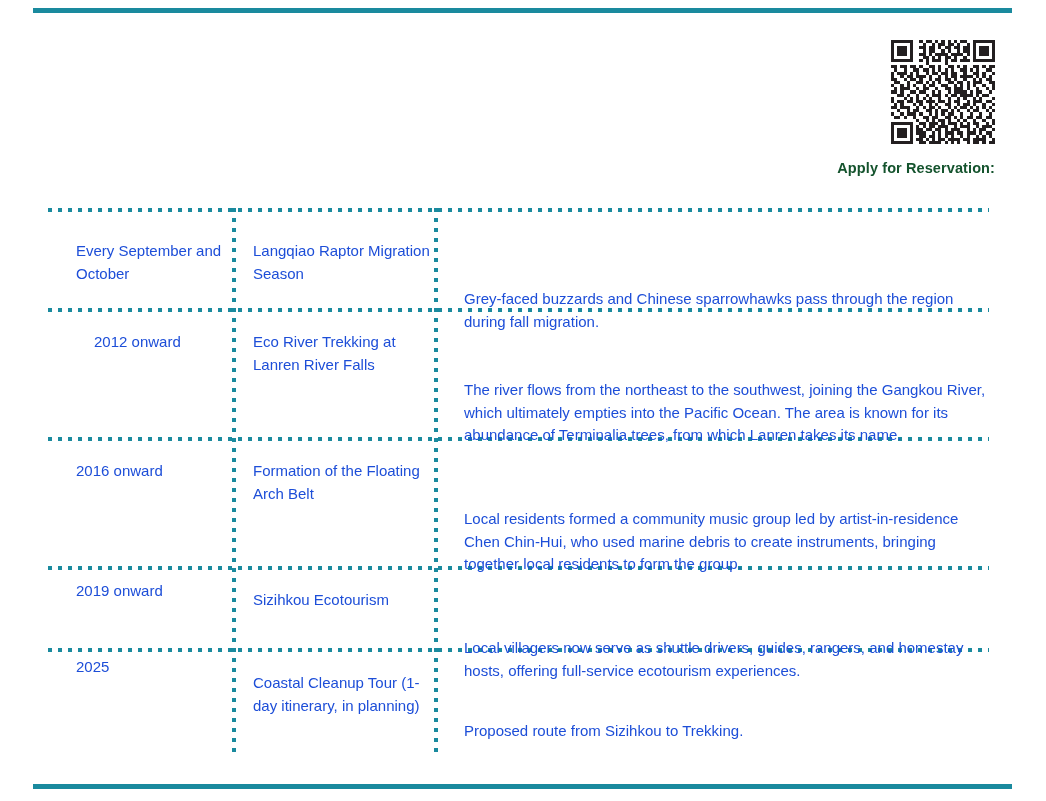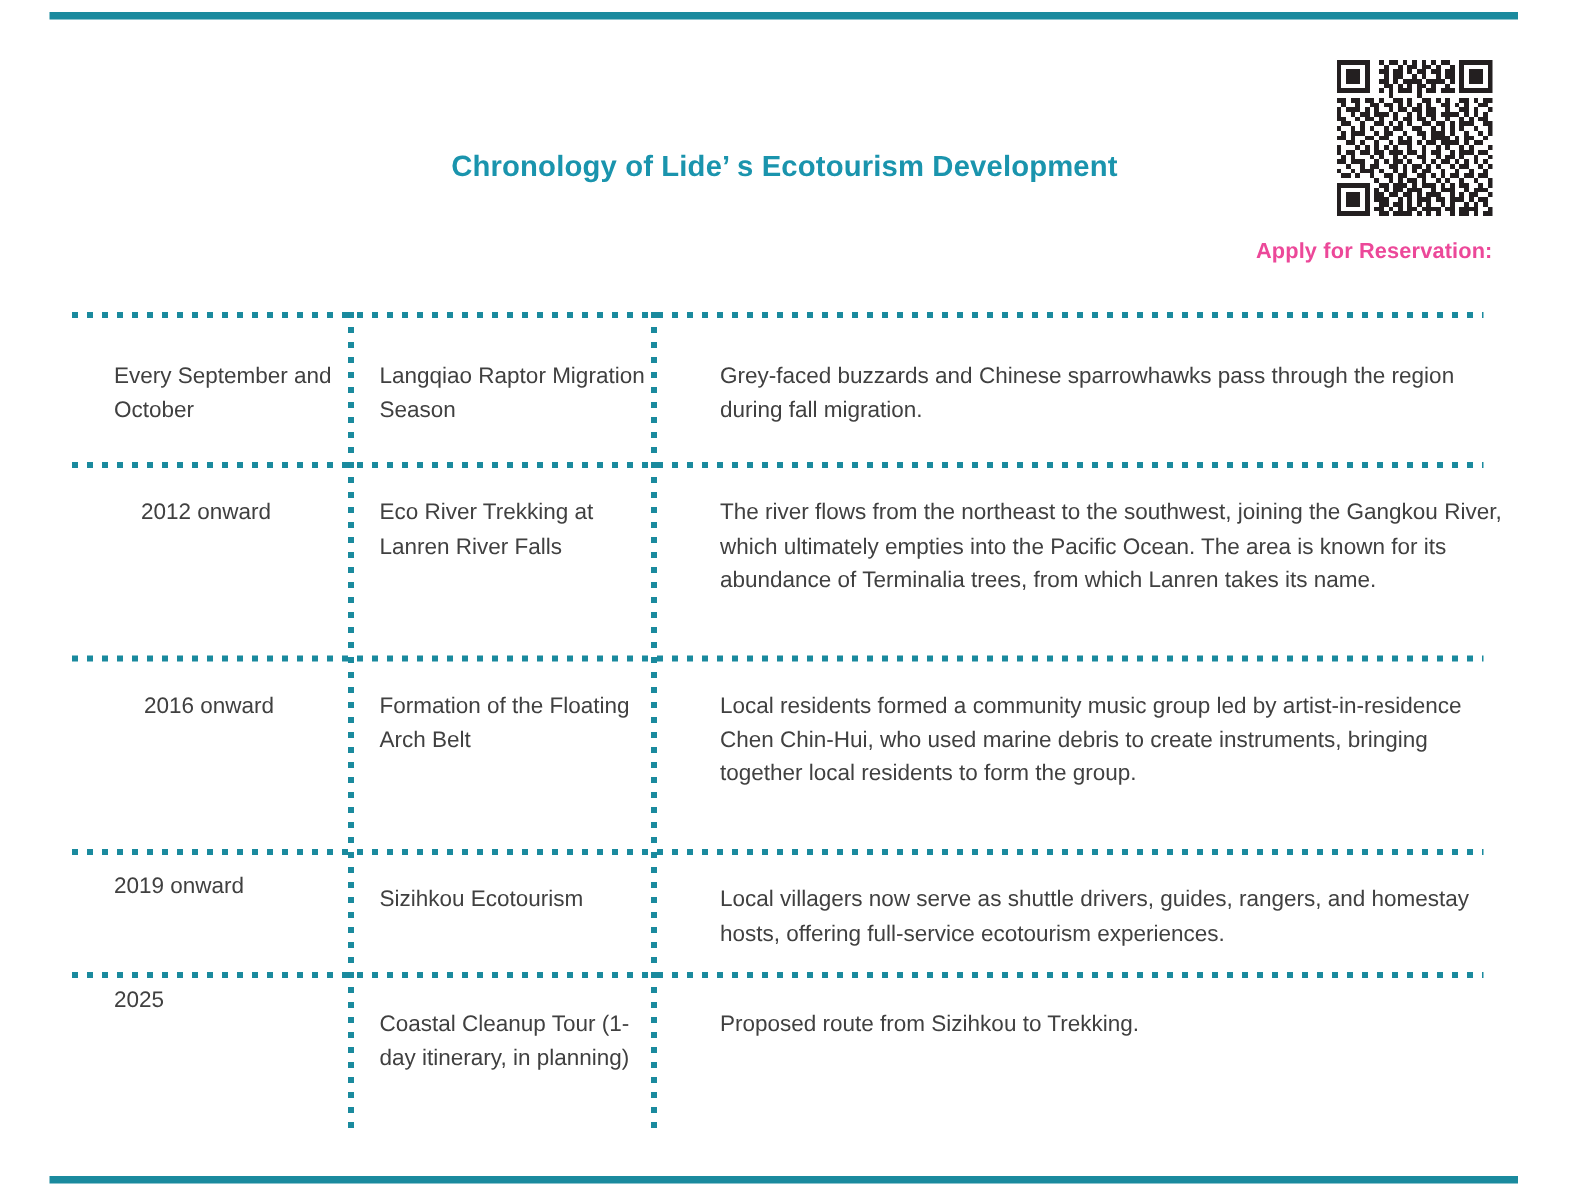--- a/index.html
+++ b/index.html
@@ -56,21 +56,21 @@
     display: block;
     margin-left: auto;
     width: 104px;
     height: 104px;
     image-rendering: pixelated;
   }
   .qr-caption {
     margin-top: 16px;
     font-size: 14.5px;
     font-weight: bold;
-    color: #ec4899;
+    color: #14532d;
     letter-spacing: .1px;
   }
 
   
   .table {
     position: absolute;
     left: 48px;
     top: 208px;
     width: 941px;
   }
@@ -92,34 +92,33 @@
     background-image:
       linear-gradient(to bottom, #1a8a9e 0 4px, rgba(0,0,0,0) 4px 100%);
     background-size: 4px 10px;
     background-repeat: repeat-y;
   }
 
   .cell {
     position: absolute;
     font-size: 15px;
     line-height: 22.5px;
-    color: #404040;
+    color: #1d4ed8;
   }
   .cell.col-date { left: 28px;  width: 170px; }
   .cell.col-name { left: 205px; width: 180px; }
-  .cell.col-desc { left: 432px; width: 530px; }
+  .cell.col-desc { left: 416px; width: 530px; margin-top: 48px; }
 </style>
 </head>
 <body>
 
 <div class="page">
 
   <div class="rule top"></div>
 
-  <div class="title">Chronology of Lide’ s Ecotourism Development</div>
 
   <div class="qr-block">
     <svg class="qr-code" viewBox="0 0 33 33" shape-rendering="crispEdges">
       <rect width="33" height="33" fill="#ffffff"></rect>
       <g fill="#231f20">
         <path d="M0 0h7v7H0z"></path>
           <path d="M1 1h5v5H1z" fill="#ffffff"></path>
           <path d="M2 2h3v3H2z"></path>
         <path d="M26 0h7v7h-7z"></path>
           <path d="M27 1h5v5h-5z" fill="#ffffff"></path>
@@ -176,21 +175,21 @@
     <div class="vline" style="left:386px; top:0px; height:548px;"></div>
 
     <div class="cell col-date" style="top:32px;">Every September and October</div>
     <div class="cell col-name" style="top:32px;">Langqiao Raptor Migration Season</div>
     <div class="cell col-desc" style="top:32px;">Grey-faced buzzards and Chinese sparrowhawks pass through the region during fall migration.</div>
 
     <div class="cell col-date" style="top:123px;margin-left:18px;">2012 onward</div>
     <div class="cell col-name" style="top:123px;">Eco River Trekking at Lanren River Falls</div>
     <div class="cell col-desc" style="top:123px;">The river flows from the northeast to the southwest, joining the Gangkou River, which ultimately empties into the Pacific Ocean. The area is known for its abundance of Terminalia trees, from which Lanren takes its name.</div>
 
-    <div class="cell col-date" style="top:252px;margin-left:20px;">2016 onward</div>
+    <div class="cell col-date" style="top:252px;">2016 onward</div>
     <div class="cell col-name" style="top:252px;">Formation of the Floating Arch Belt</div>
     <div class="cell col-desc" style="top:252px;">Local residents formed a community music group led by artist-in-residence Chen Chin-Hui, who used marine debris to create instruments, bringing together local residents to form the group.</div>
 
     <div class="cell col-date" style="top:372px;">2019 onward</div>
     <div class="cell col-name" style="top:381px;">Sizihkou Ecotourism</div>
     <div class="cell col-desc" style="top:381px;">Local villagers now serve as shuttle drivers, guides, rangers, and homestay hosts, offering full-service ecotourism experiences.</div>
 
     <div class="cell col-date" style="top:448px;">2025</div>
     <div class="cell col-name" style="top:464px;">Coastal Cleanup Tour (1-day itinerary, in planning)</div>
     <div class="cell col-desc" style="top:464px;">Proposed route from Sizihkou to Trekking.</div>

